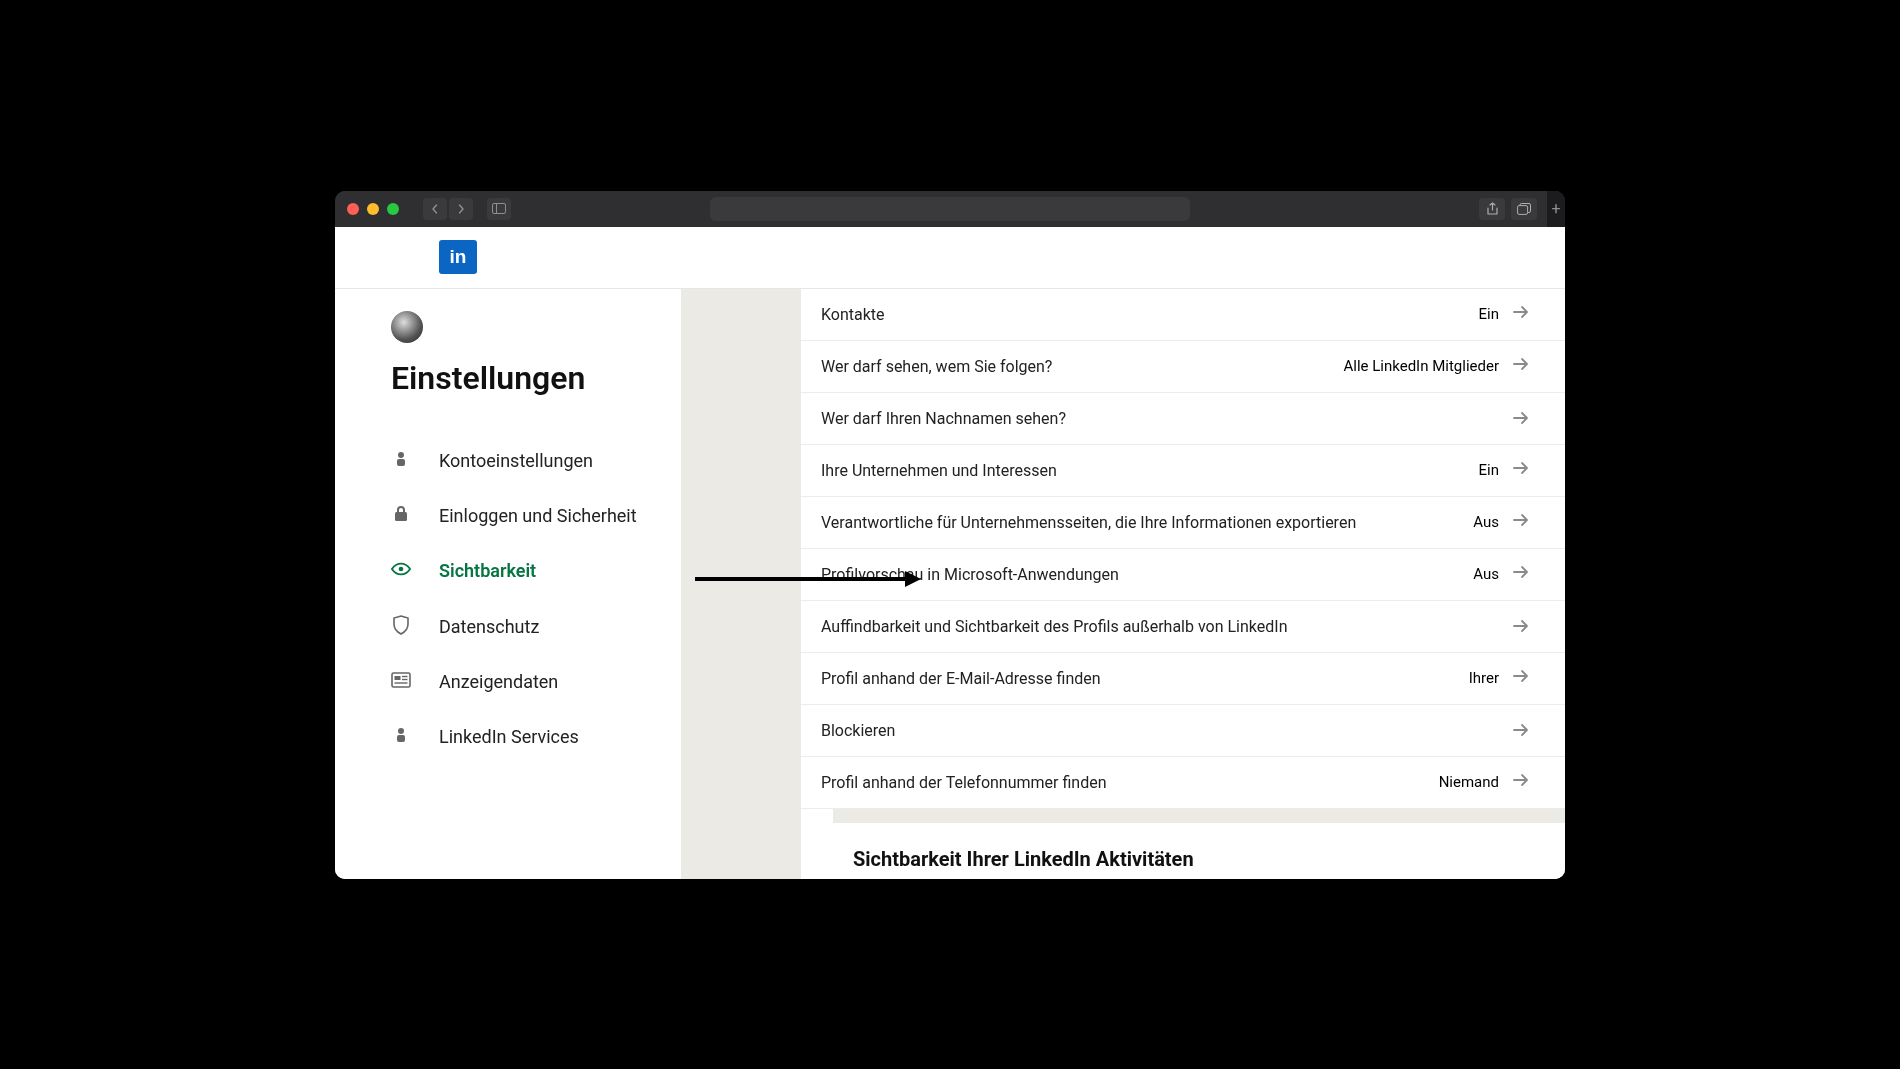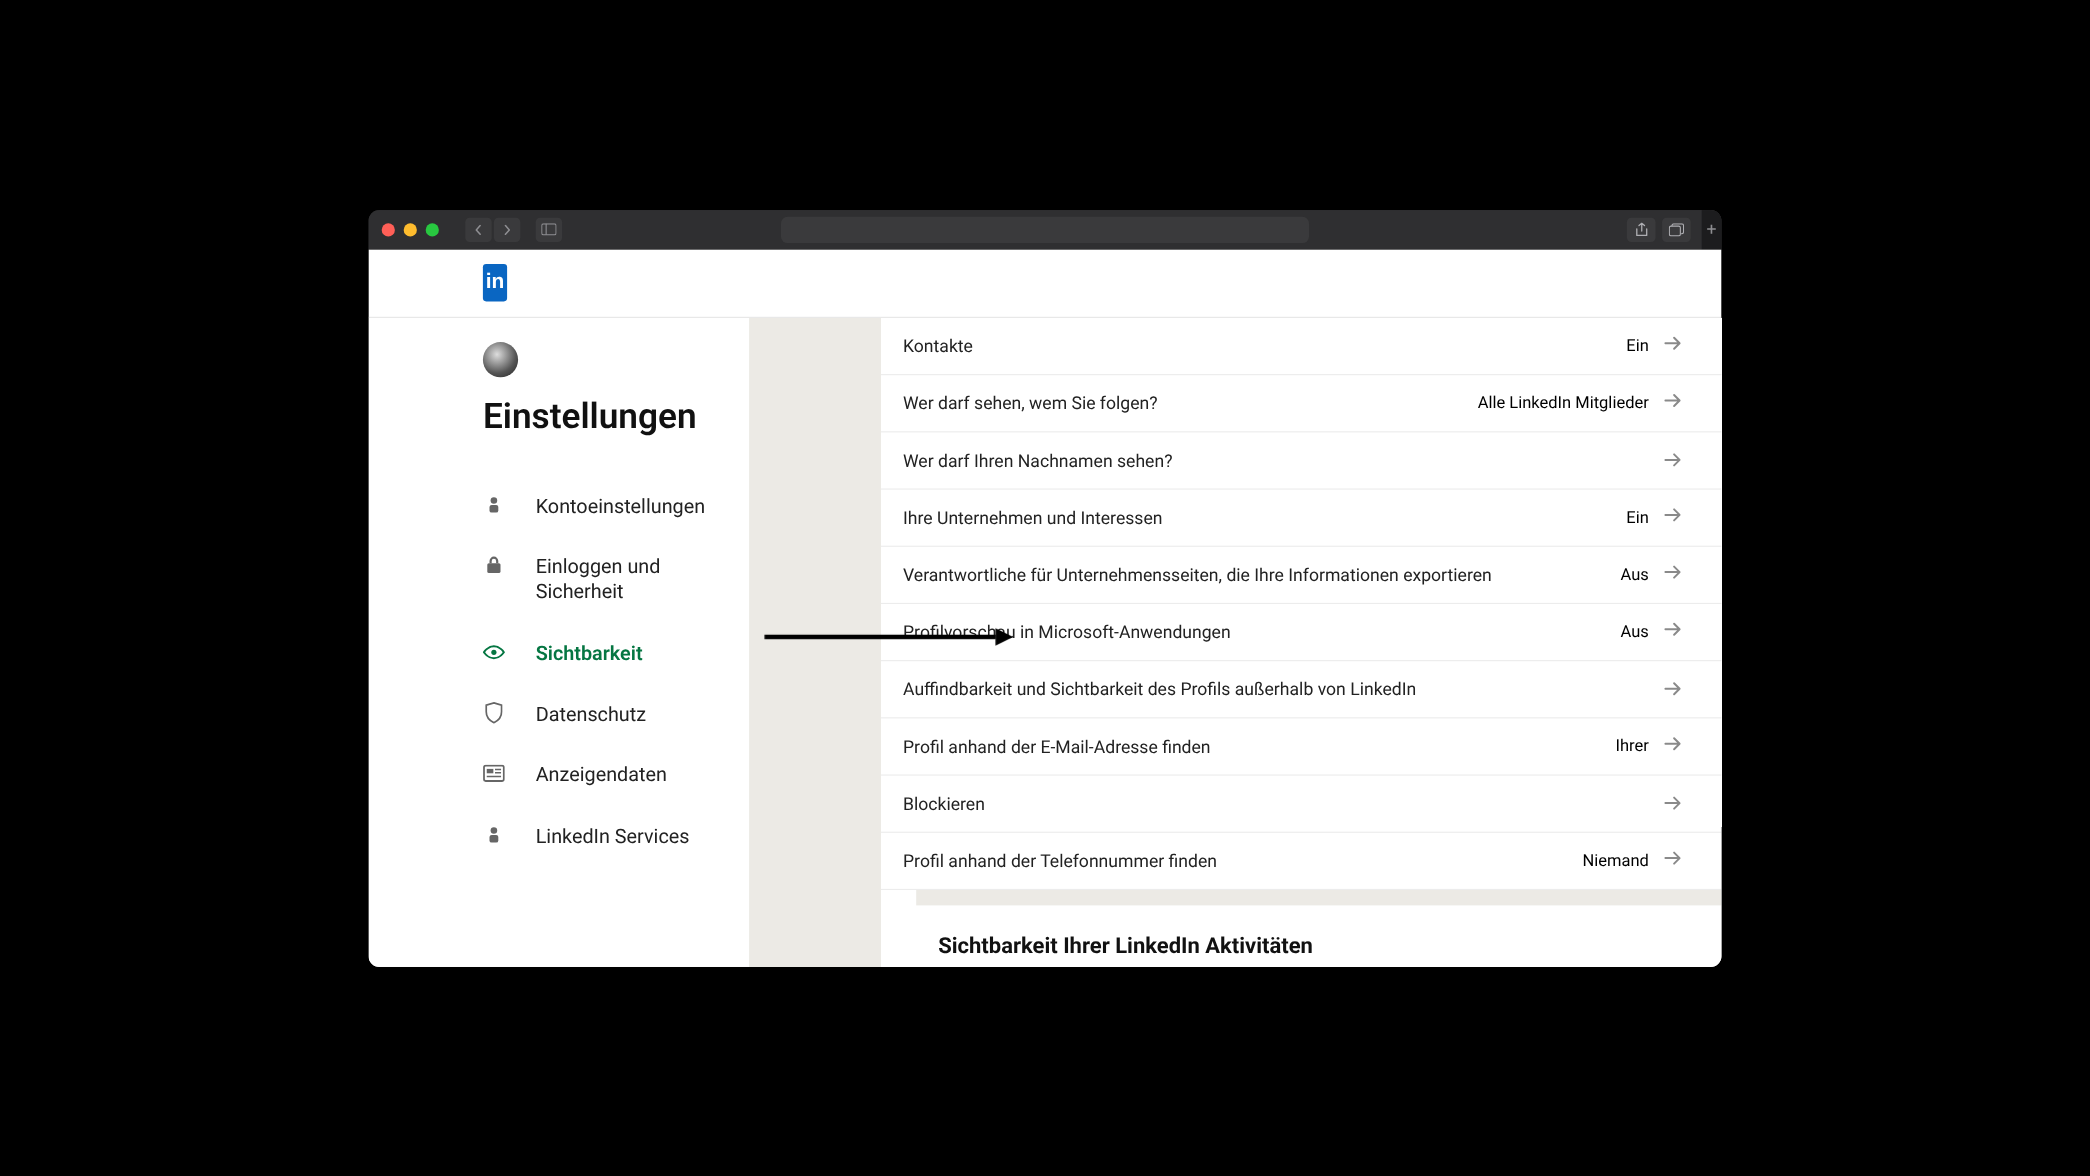--- a/index.html
+++ b/index.html
@@ -65,32 +65,32 @@
     flex:1; background:#fff; position:relative; overflow:hidden;
   }
   .app {
     position:absolute; inset:0; display:flex; flex-direction:column;
   }
   .topbar {
     height:62px; border-bottom:1px solid #e6e6e6;
     display:flex; align-items:center; padding:0 20px 0 104px;
   }
   .logo {
-    width:22px; height:34px; background:#0a66c2;
+    width:38px; height:34px; background:#0a66c2;
     display:flex; align-items:center; justify-content:center;
     color:#fff; font-weight:700; font-size:19px; border-radius:3px;
     font-family: Arial, sans-serif;
   }
 
   .body {
     flex:1; display:flex; overflow:hidden;
   }
 
   .side-col {
-    width: 346px; background:#fff; padding: 22px 0 0 104px;
+    width: 346px; background:#fff; padding: 22px 0 0 56px;
     flex-shrink:0;
   }
   .avatar {
     width:32px; height:32px; border-radius:50%;
     background: radial-gradient(circle at 40% 35%, #ddd 0%, #555 60%, #222 100%);
     margin-bottom: 16px;
   }
   .page-title {
     font-size:32px; font-weight:600; color:#111; margin-bottom: 36px;
   }

